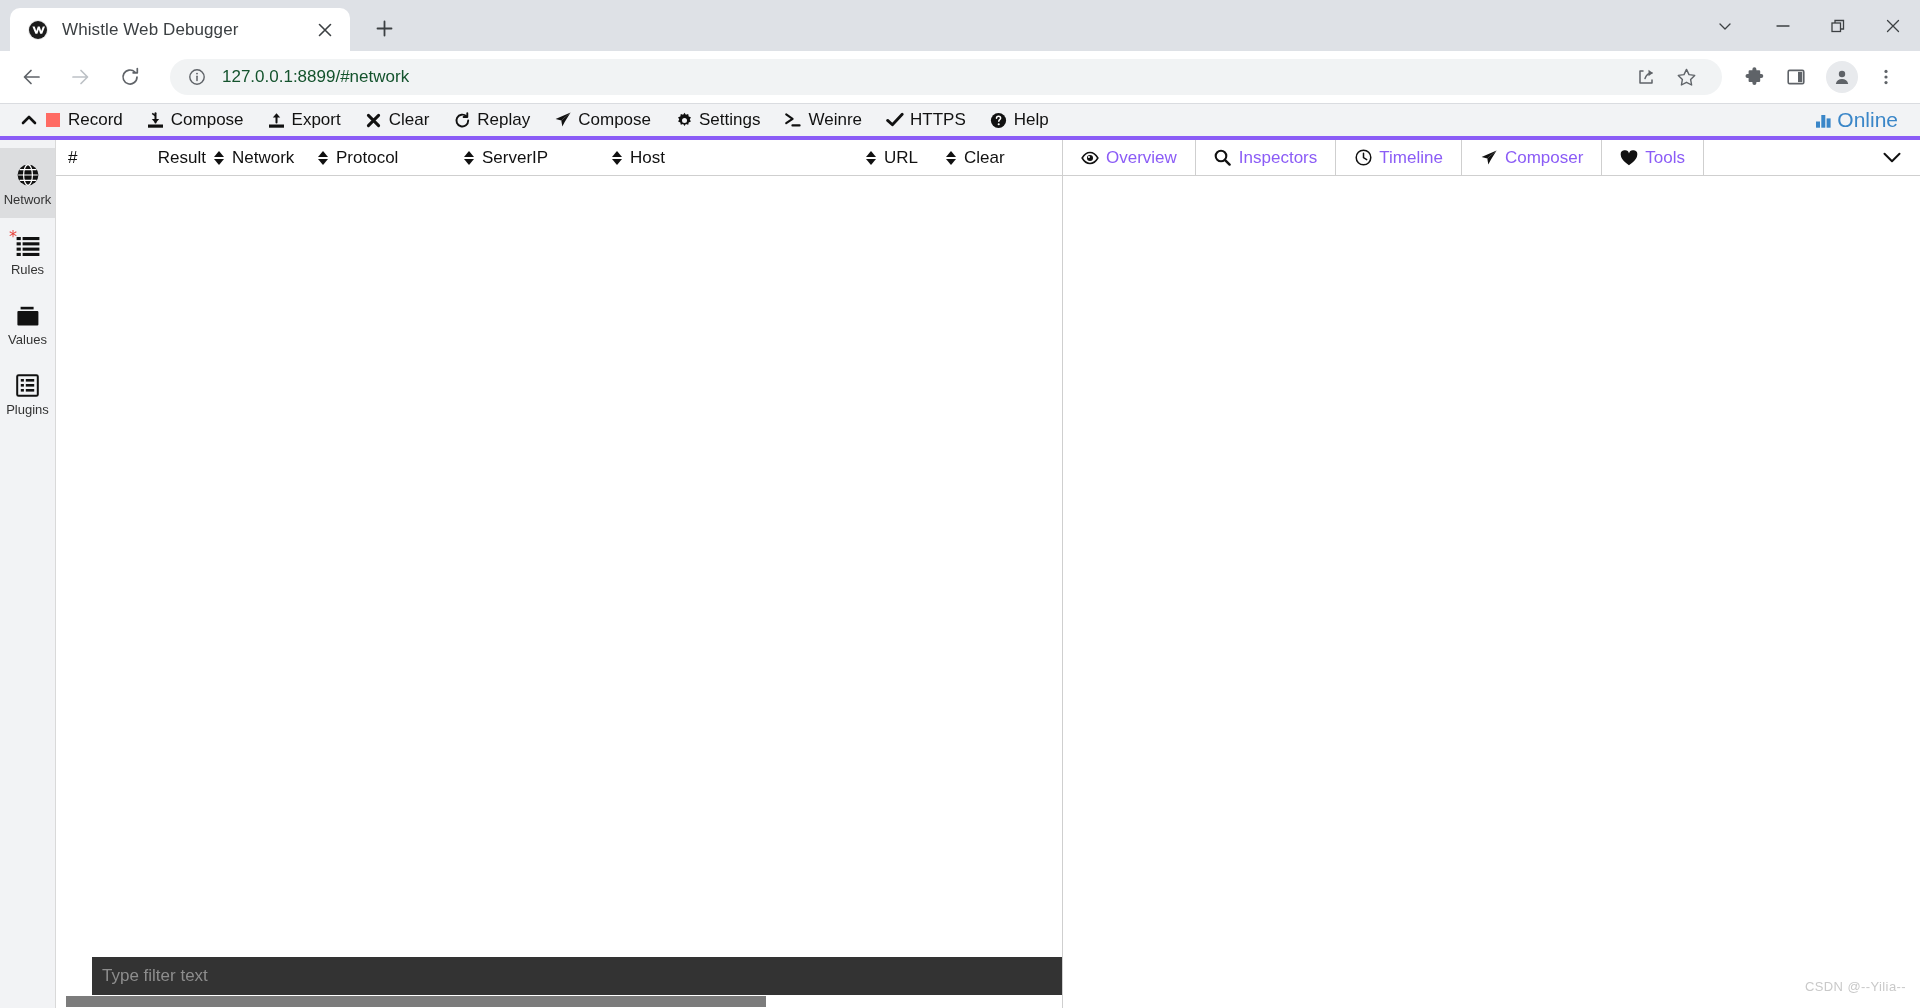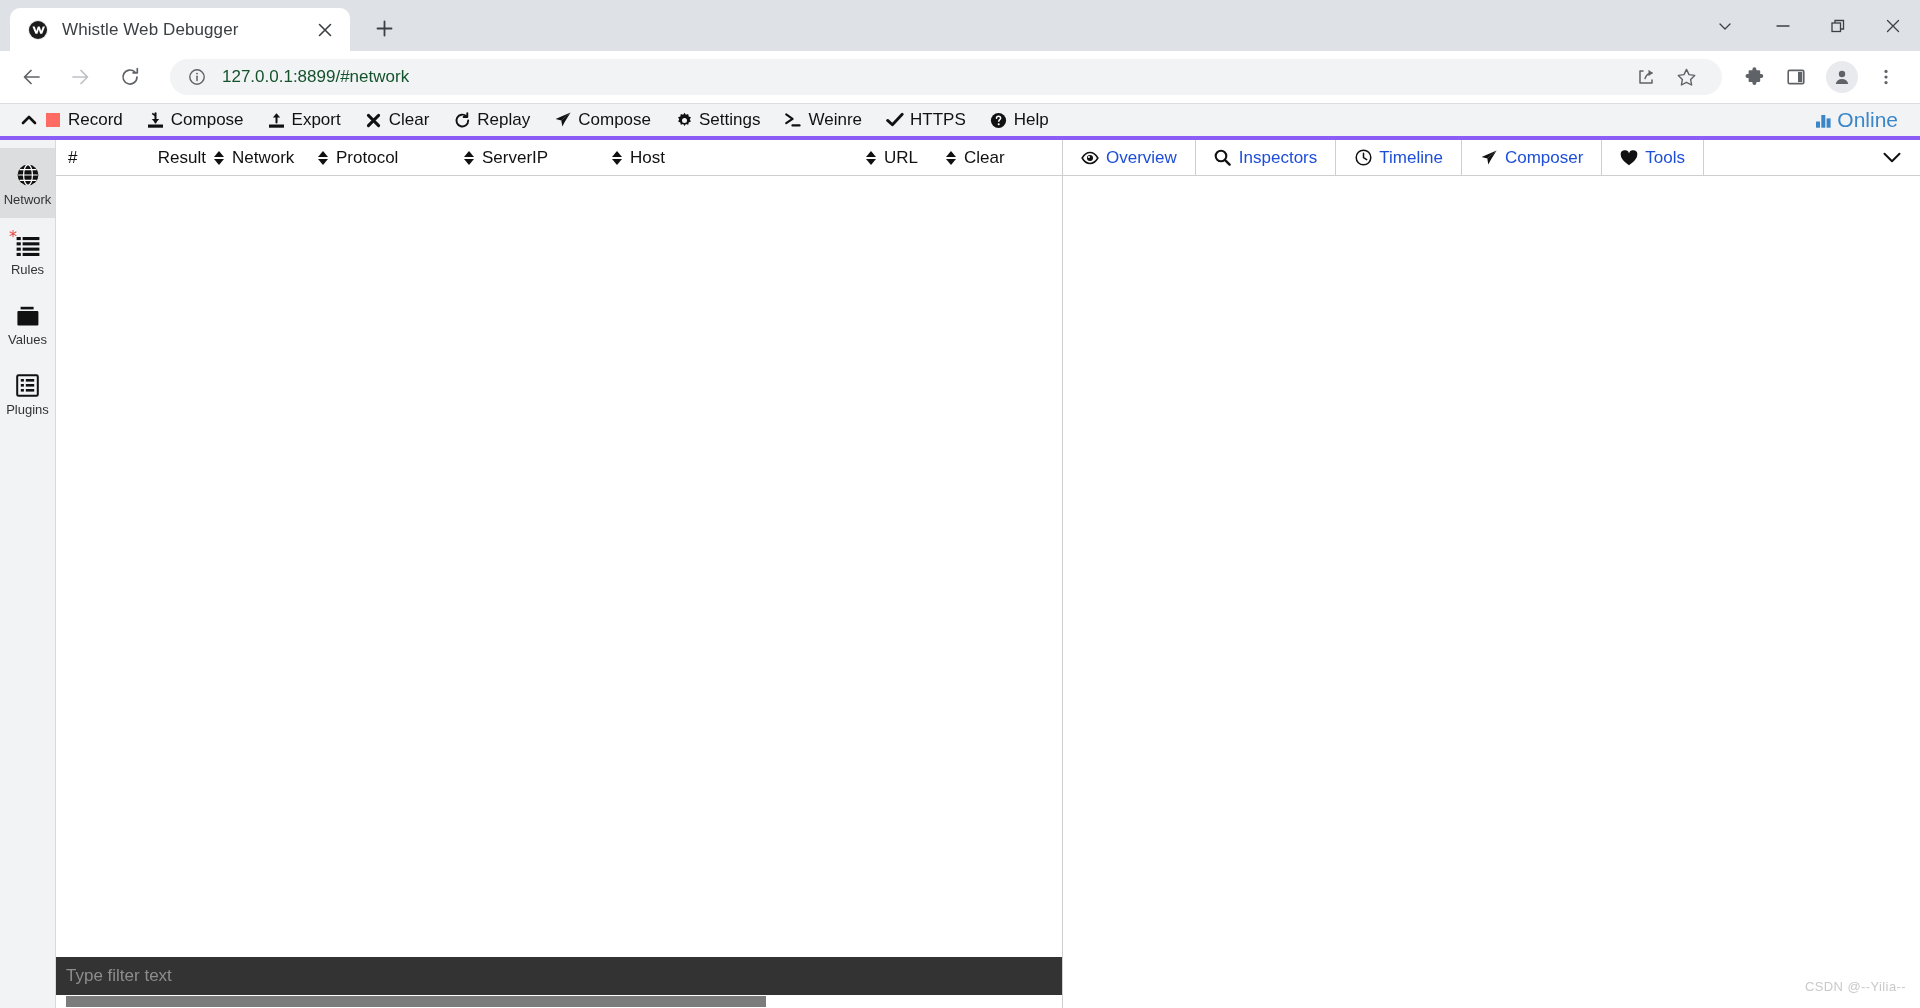--- a/index.html
+++ b/index.html
@@ -151,34 +151,34 @@
     display: block; width: 0; height: 0; border-left: 5px solid transparent;
     border-right: 5px solid transparent;
   }
   .sorter i.up { border-bottom: 6px solid #111; margin-bottom: 2px; }
   .sorter i.dn { border-top: 6px solid #111; }
 
   .table-body { flex: 1; background: #fff; min-height: 0; }
 
   .filter-bar {
     height: 38px; background: #333333; flex: 0 0 38px;
-    display: flex; align-items: center; padding: 0 10px;
+    display: flex; align-items: center; padding: 0 10px; margin-left: 36px;
   }
   .filter-text { color: #8d8d8d; font-size: 17px; }
 
   .hscroll {
     height: 13px; background: #ffffff; flex: 0 0 13px;
     display: flex; align-items: center; padding-left: 10px;
   }
   .hscroll-thumb { height: 11px; width: 700px; background: #7c7c7c; border-radius: 0; }
 
   .right-pane { flex: 1; display: flex; flex-direction: column; min-width: 0; background:#fff; }
   .tabs-row {
     height: 36px; border-bottom: 1px solid #cfcfcf; display: flex;
-    align-items: stretch; flex: 0 0 36px; font-size: 17px; color: #1d4ed8;
+    align-items: stretch; flex: 0 0 36px; font-size: 17px; color: #8b5cf6;
   }
   .rtab {
     display: flex; align-items: center; justify-content: center;
     padding: 0 18px; border-right: 1px solid #cfcfcf; white-space: nowrap;
   }
   .rtab .tb-ico { margin-right: 7px; }
   .rtab-spacer { flex: 1; }
   .rtab-more {
     width: 56px; display: flex; align-items: center; justify-content: center;
   }

